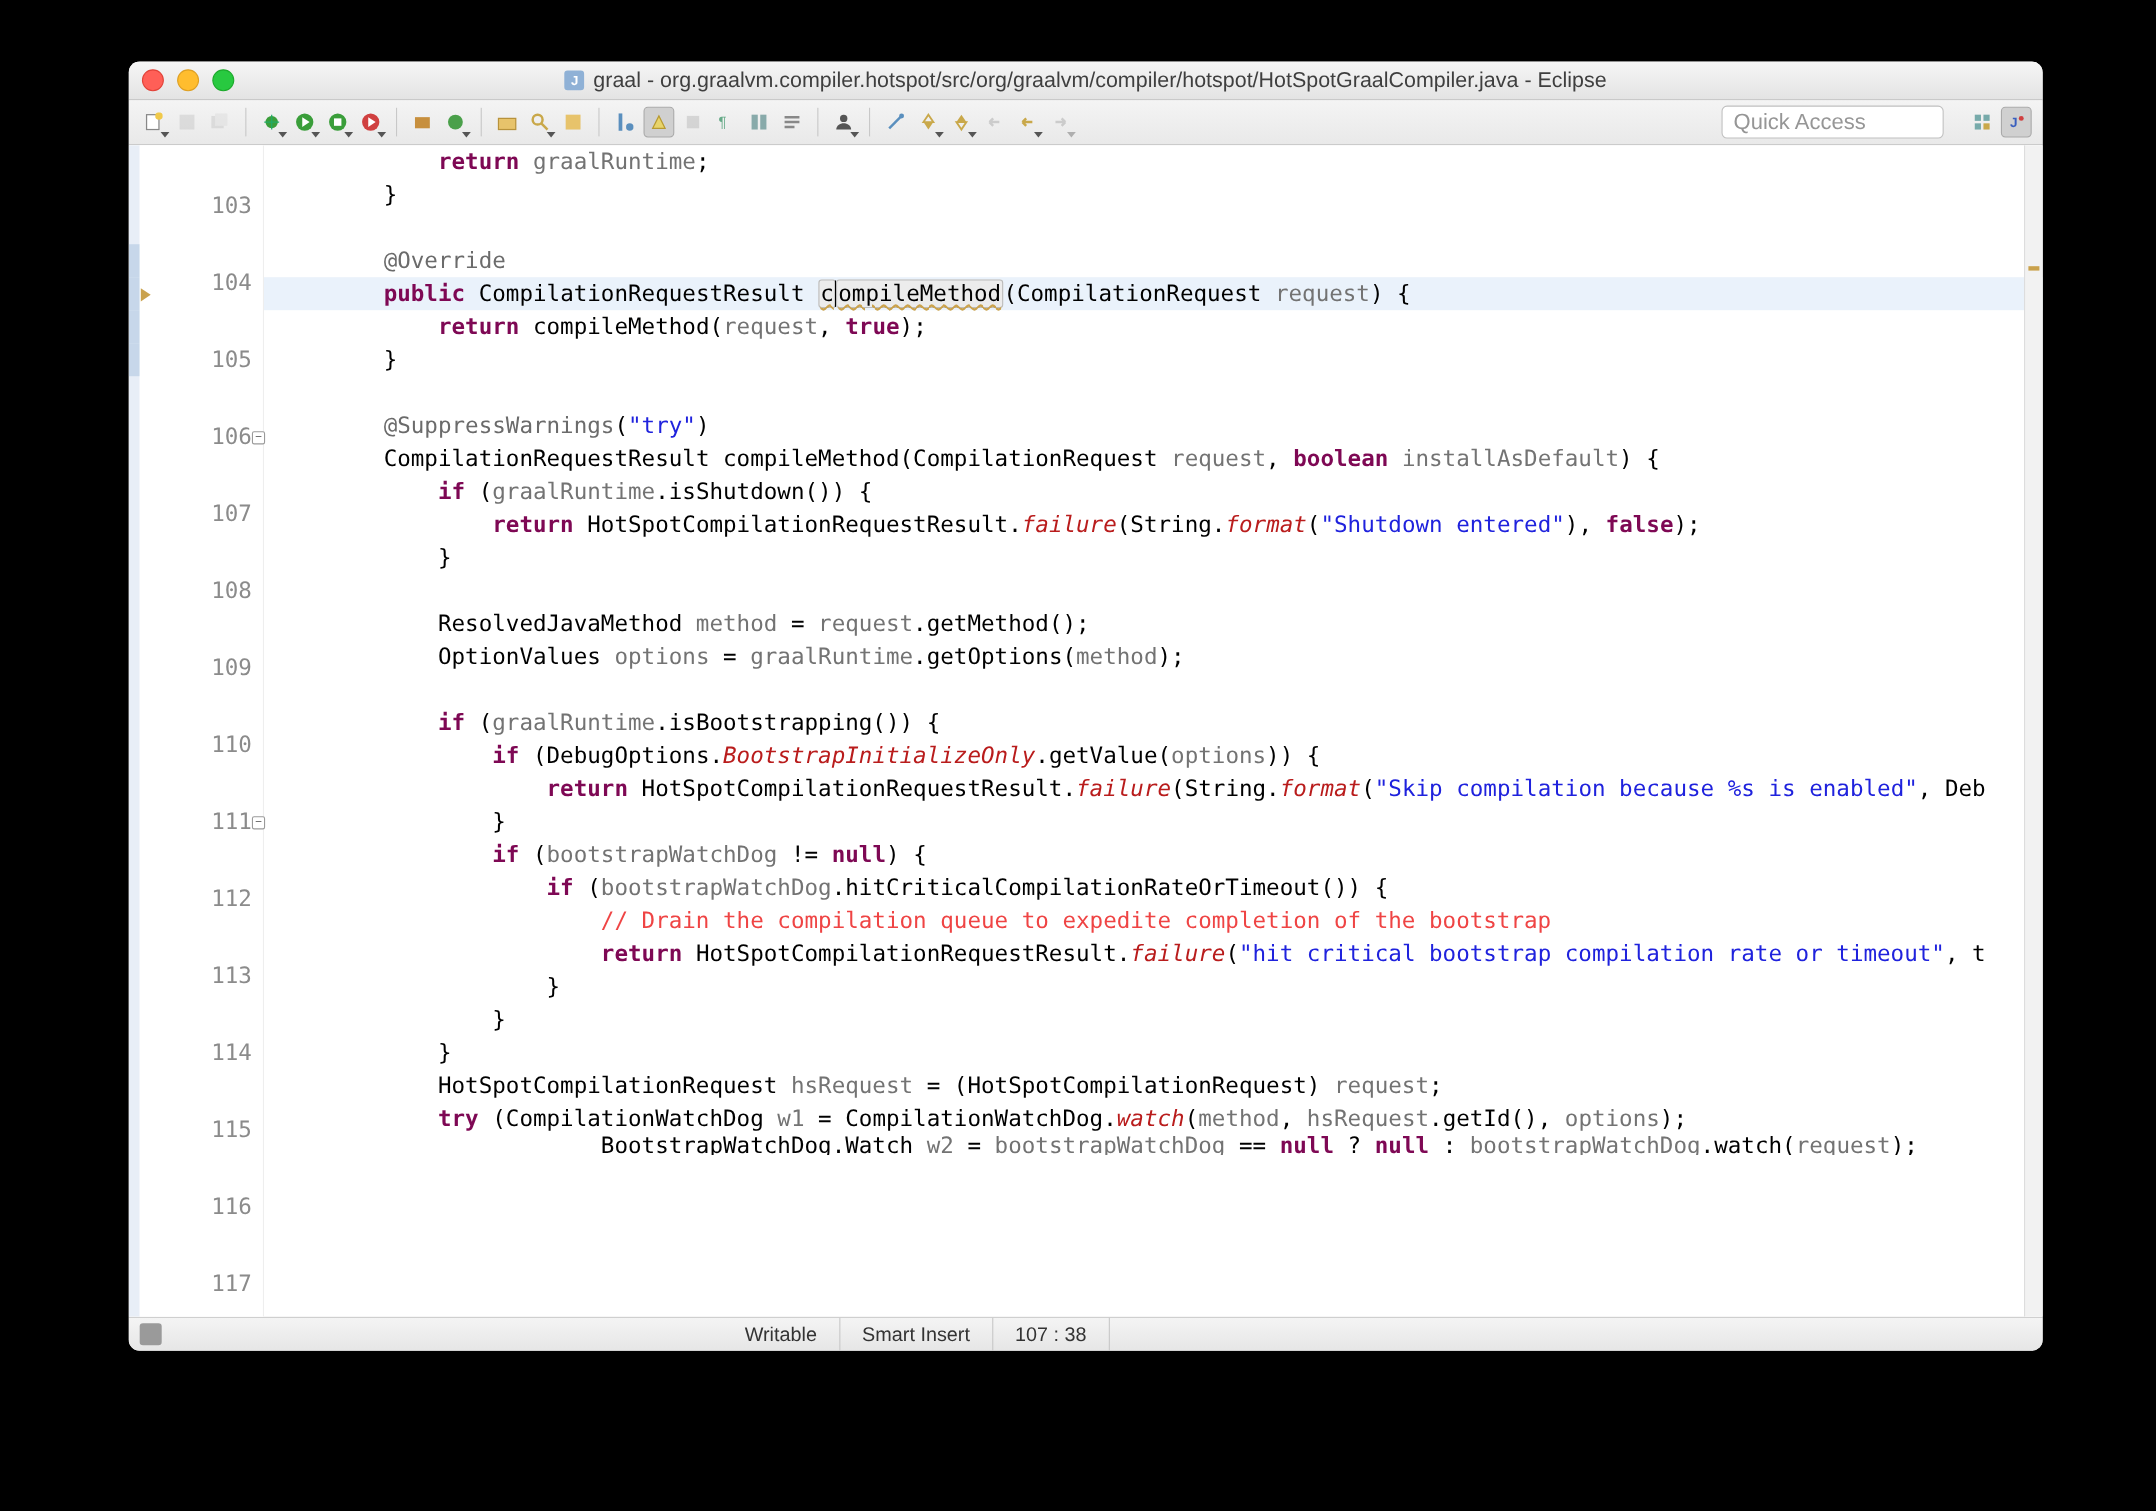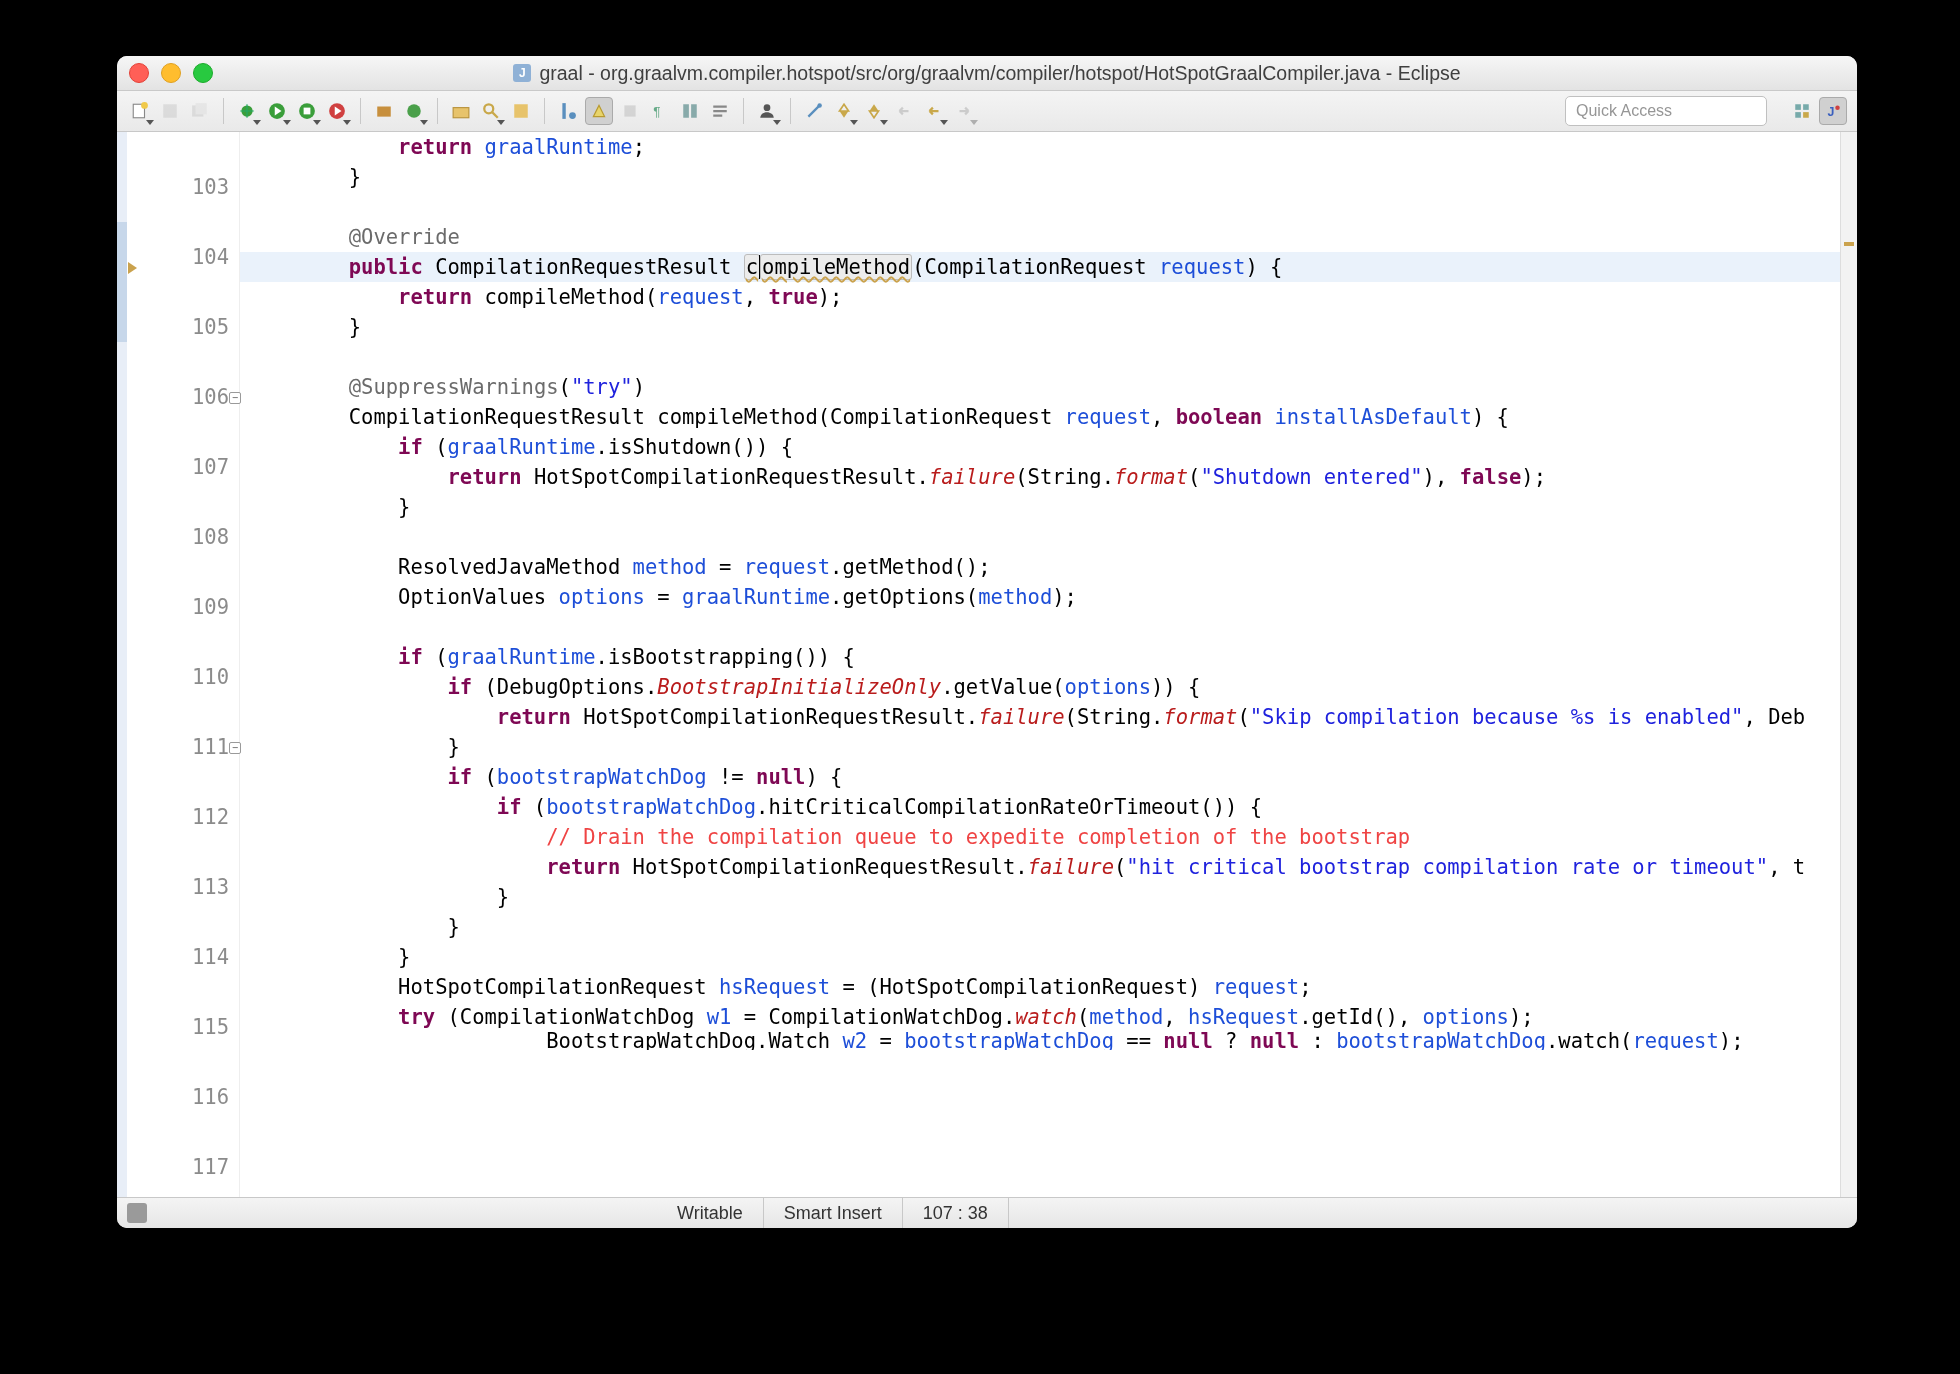--- a/index.html
+++ b/index.html
@@ -25,21 +25,21 @@
   .toolbar{height:40px;background:linear-gradient(#f4f4f4,#e9e9e9);border-bottom:1px solid #c8c8c8;
            display:flex;align-items:center;padding:0 10px;gap:4px;}
   .tb{width:26px;height:26px;border-radius:4px;display:flex;align-items:center;justify-content:center;
       position:relative;}
   .tb svg{width:18px;height:18px;}
   .tb .dd{position:absolute;right:-1px;bottom:-1px;width:0;height:0;
           border-left:4px solid transparent;border-right:4px solid transparent;border-top:5px solid #555;}
   .tbsep{width:1px;height:26px;background:#c8c8c8;margin:0 6px;}
   .spacer{flex:1;}
   .quick{width:180px;height:28px;border:1px solid #c0c0c0;border-radius:5px;background:#fff;
-         display:flex;align-items:center;padding:0 10px;color:#969696;font-size:16px;}
+         display:flex;align-items:center;padding:0 10px;color:#969696;font-size:20px;}
   
   .tabstrip{height:36px;background:#e9e9e9;border-bottom:1px solid #c8c8c8;display:flex;align-items:flex-end;
             padding-left:6px;position:relative;}
   .tab{height:32px;background:#f8f8f8;border:1px solid #c8c8c8;border-bottom:none;border-radius:5px 5px 0 0;
        display:flex;align-items:center;padding:0 12px;gap:8px;font-size:18px;color:#333;}
   .tab .jicon{width:16px;height:16px;background:#4a78c7;border-radius:2px;position:relative;}
   .tab .jicon:after{content:"J";position:absolute;inset:0;display:flex;align-items:center;justify-content:center;
                     color:#fff;font-size:10px;font-weight:bold;}
   .tab .x{font-family:Arial;color:#7a7a7a;font-size:16px;}
   .tabright{position:absolute;right:8px;top:6px;display:flex;gap:10px;color:#6b6b6b;}
@@ -56,21 +56,21 @@
   .margin .m{height:30px;position:relative;}
   .margin .tri{position:absolute;left:1px;top:10px;width:0;height:0;border-top:6px solid transparent;
                border-bottom:6px solid transparent;border-left:9px solid #caa24d;}
   .ov{width:10px;background:#e8eef7;}
   .ov .o{height:30px;}
   .ov .o.on{background:#c7d7ea;}
   .code{flex:1;white-space:pre;overflow:hidden;}
   .code .cl{height:30px;line-height:30px;padding-left:10px;}
   .code .cl.hl{background:#eaf2fb;}
   .kw{color:#7e0854;font-weight:bold;}
-  .fld{color:#1d4ed8;}
+  .fld{color:#737373;}
   .fldI{color:#b91c1c;font-style:italic;}
   .ann{color:#6b6b6b;margin-top:28px;}
   .str{color:#1f22dd;}
   .cmt{color:#ef4444;}
   .boxed{background:#ececec;border:1px solid #bcbcbc;border-radius:3px;padding:0 1px;}
   .err{text-decoration-line:underline;text-decoration-style:wavy;text-decoration-color:#caa24d;}
   .caret{border-left:1.5px solid #000;margin-left:-1px;}
   .ovbar{position:absolute;right:0;top:0;width:16px;bottom:0;background:#f2f2f2;border-left:1px solid #ddd;}
   .ovbar .mk{position:absolute;left:3px;width:10px;height:4px;background:#caa24d;}
   

